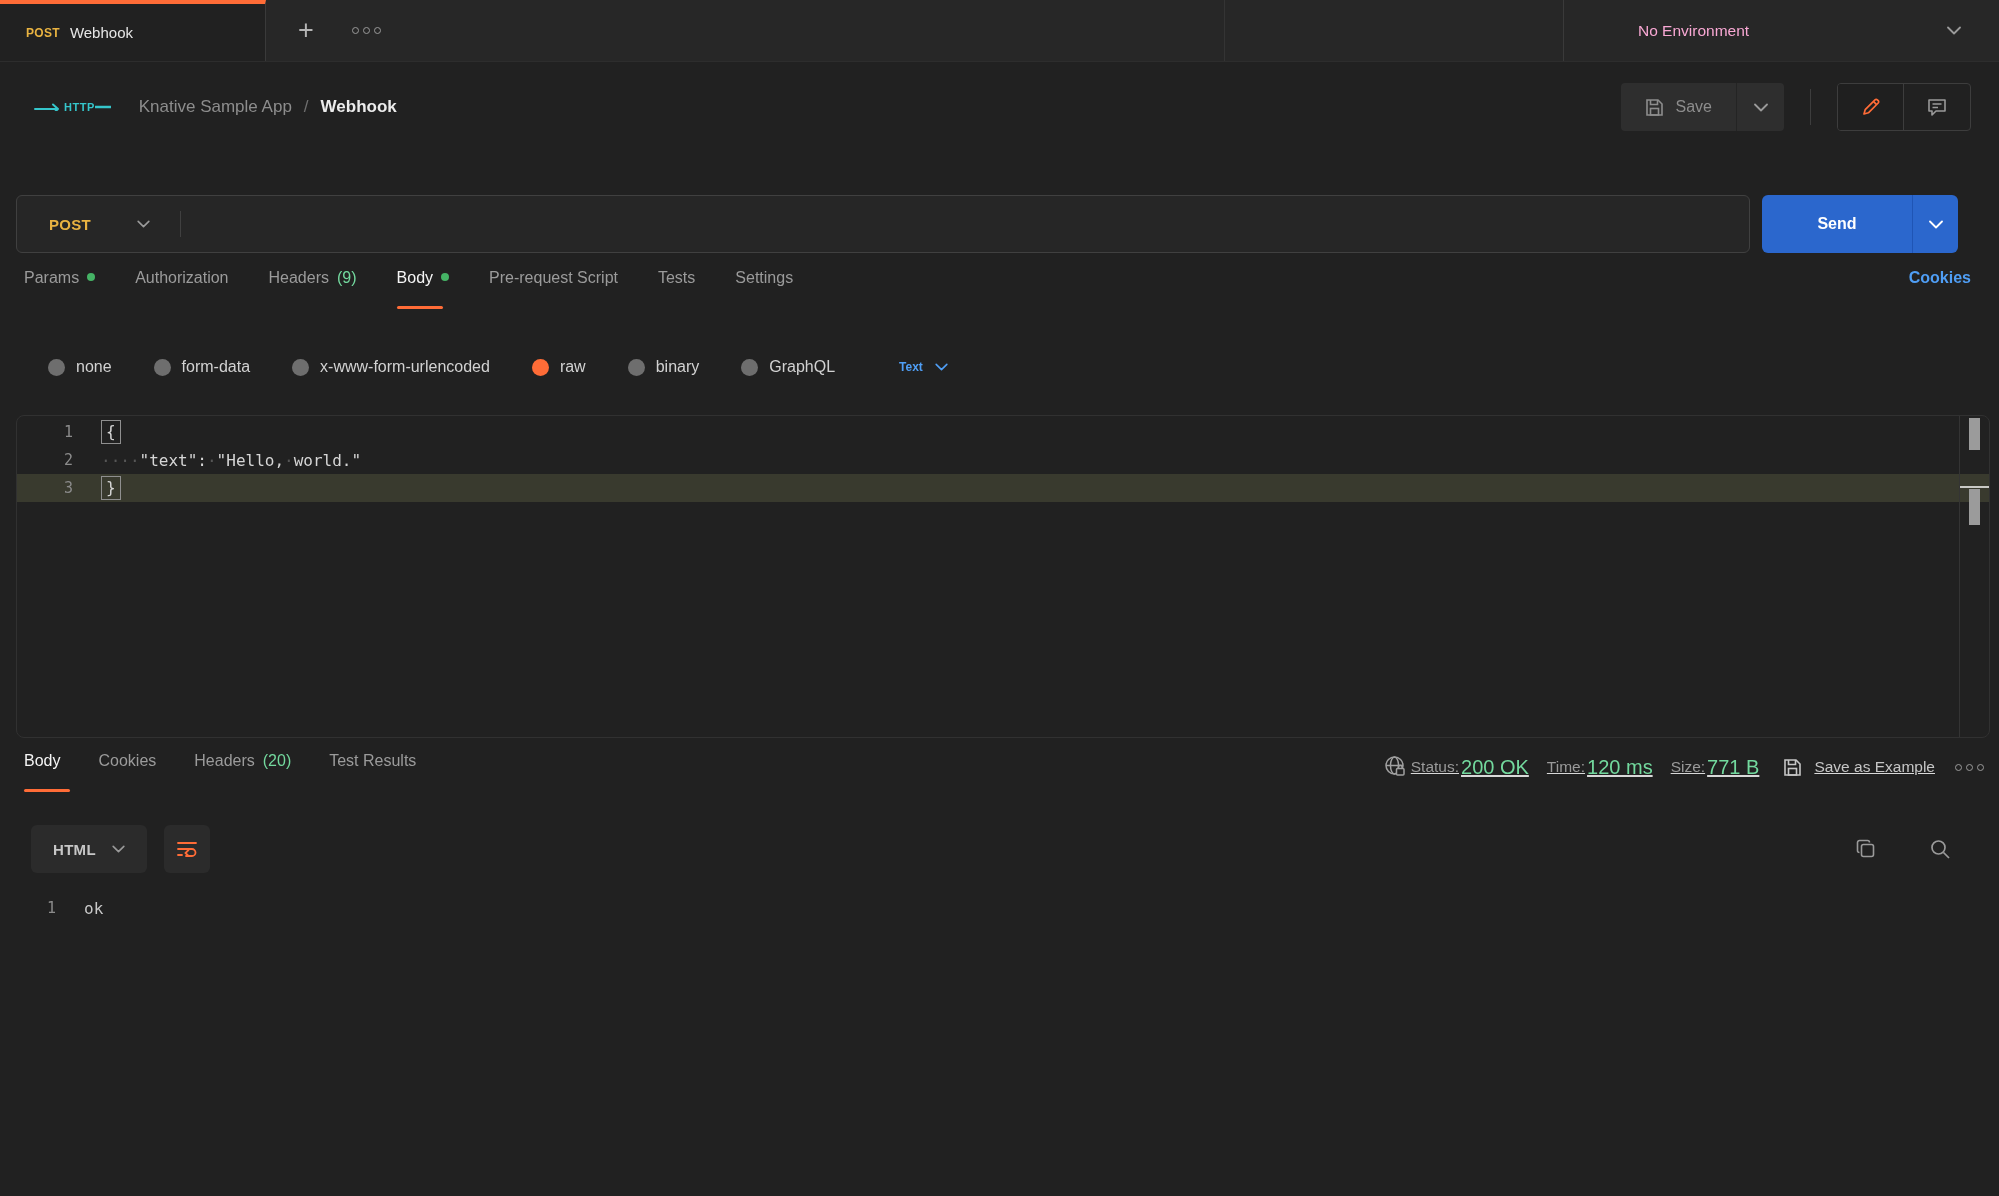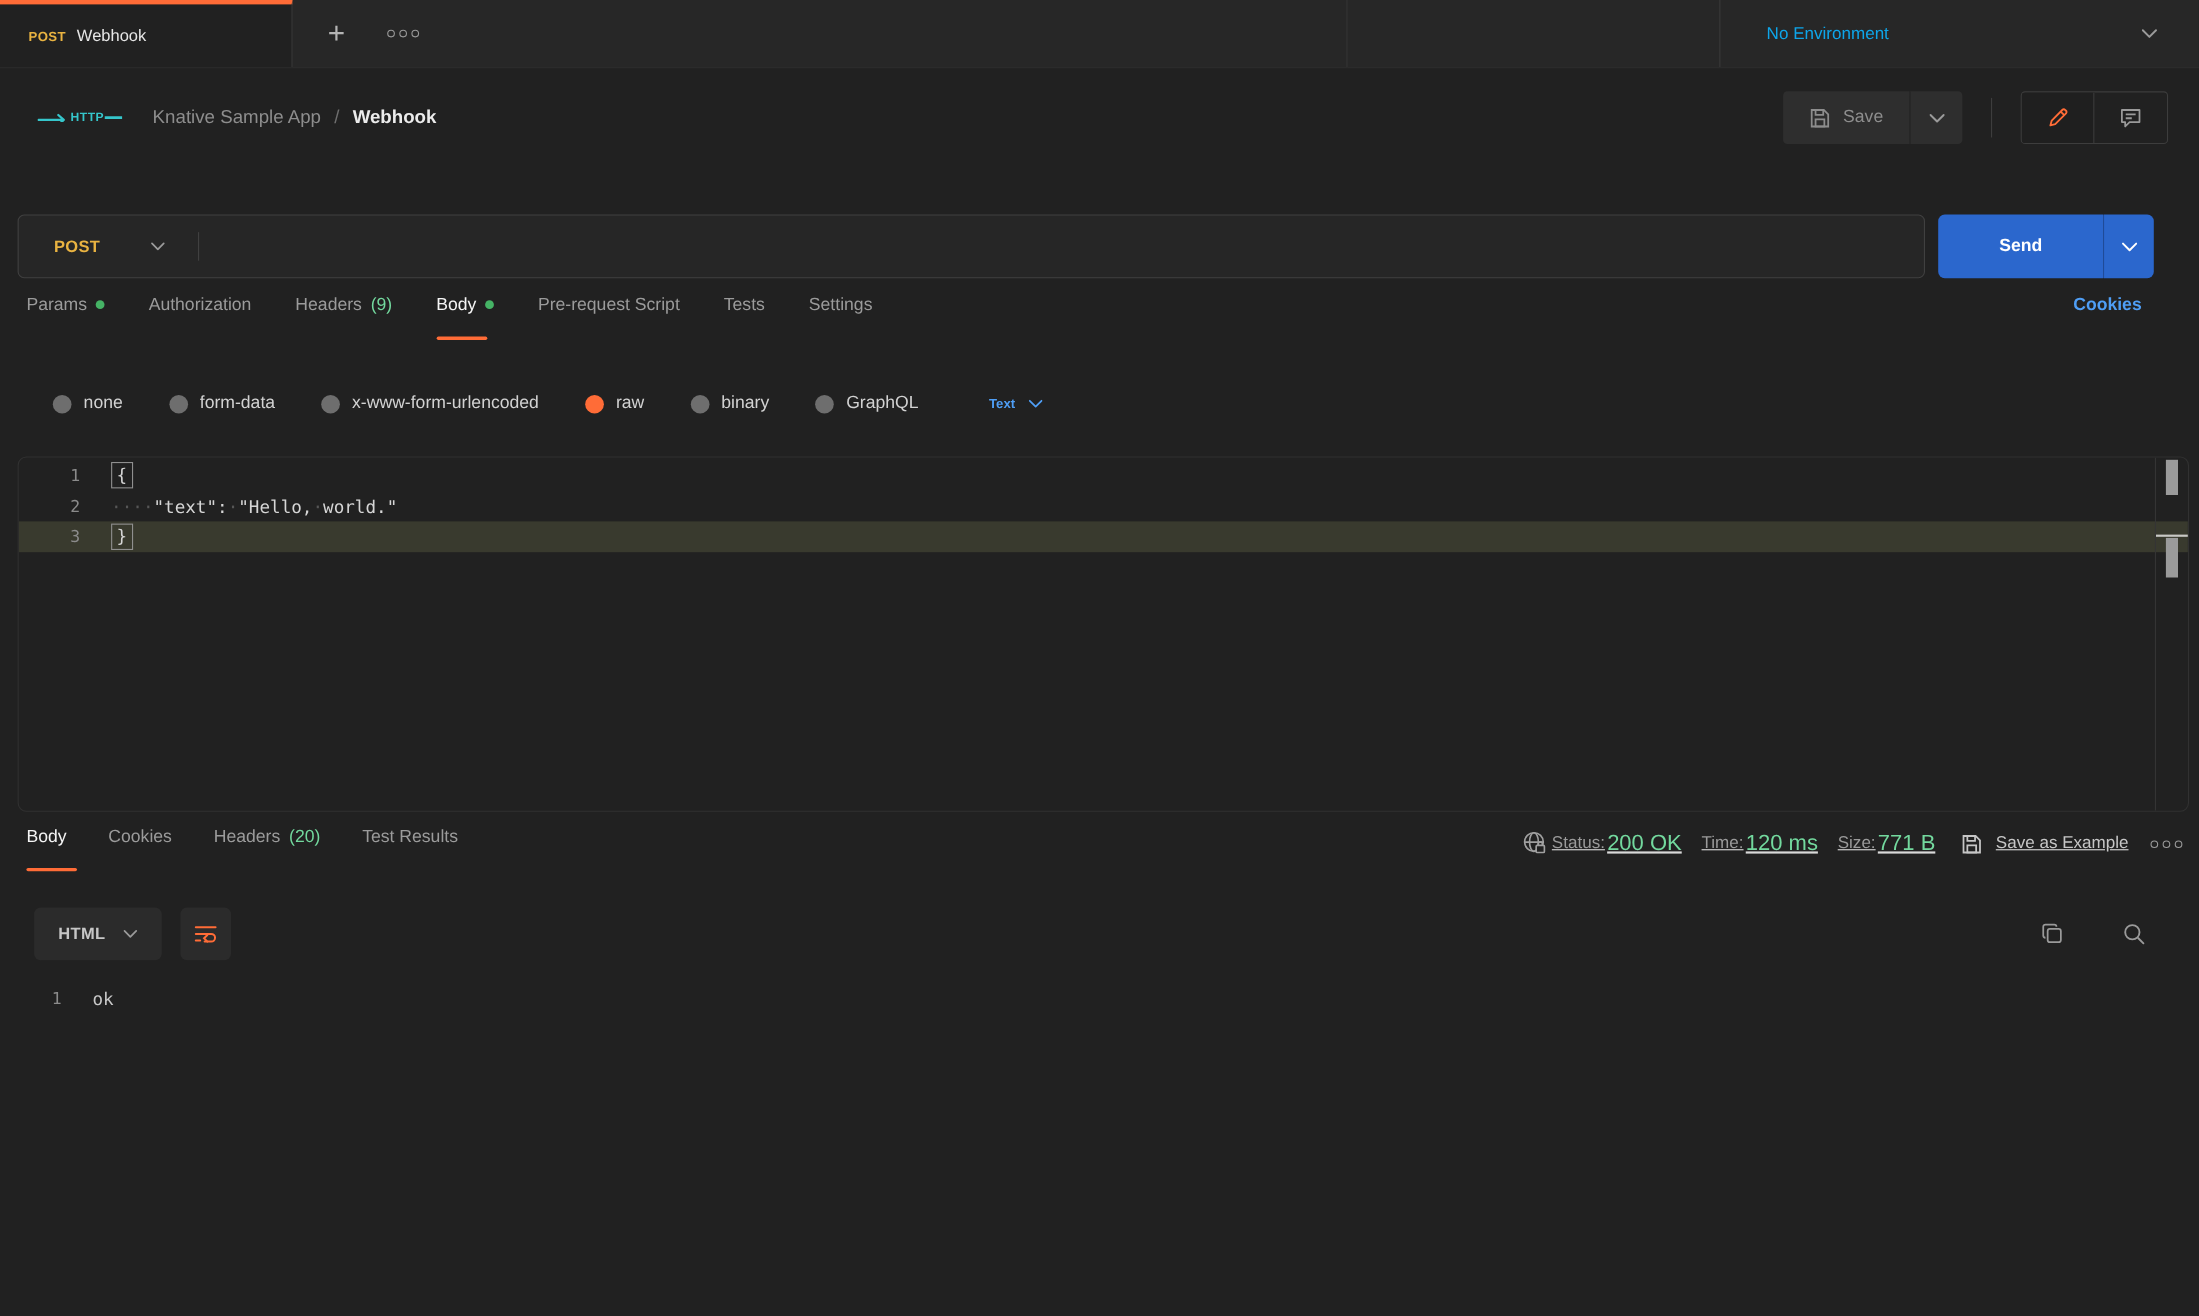--- a/index.html
+++ b/index.html
@@ -20,21 +20,21 @@
   .tab.active{width:266px; background:var(--bg); border-top:4px solid var(--accent); border-right:1px solid var(--border); display:flex; align-items:center; gap:10px; padding:0 26px;}
   .tab-method{color:var(--method-yellow); font-size:12px; font-weight:700; letter-spacing:.3px;}
   .tab-title{color:#e6e6e6; font-size:15px;}
   .tab-actions{display:flex; align-items:center; gap:38px; padding:0 32px;}
   .plus-btn{background:none; border:none; color:#b5b5b5; font-size:27px; font-weight:300; line-height:1; cursor:pointer;}
   .dots-btn{background:none; border:none; display:flex; gap:4px; cursor:pointer; align-items:center;}
   .dots-btn i, .meta-dots i{width:7px; height:7px; border:1.5px solid #9a9a9a; border-radius:50%; display:block;}
   .strip-fill{flex:1; border-right:1px solid #343434;}
   .strip-fill2{width:338px;}
   .env-select{width:436px; border-left:1px solid var(--border); display:flex; align-items:center; justify-content:space-between; padding:0 38px 0 42px; cursor:pointer;}
-  .env-select span{color:#0ea5e9; font-size:15.5px;}
+  .env-select span{color:#f9a8d4; font-size:15.5px;margin-left:32px;}
   .chev{stroke:#9a9a9a; stroke-width:1.8; fill:none; stroke-linecap:round; stroke-linejoin:round;}
 
   
   .header-row{height:90px; display:flex; align-items:center; padding:0 28px 0 34px;}
   .http-badge{display:flex; flex-direction:row; align-items:center; margin-right:26px; color:var(--teal);}
   .http-badge .txt{font-size:11px; font-weight:700; letter-spacing:.5px; line-height:12px;}
   .crumb-collection{color:#8d8d8d; font-size:17px;}
   .crumb-sep{color:var(--txt-faint); font-size:17px; margin:0 12px;}
   .crumb-name{color:var(--txt-bright); font-size:17px; font-weight:600;}
   .header-spacer{flex:1;}
@@ -52,21 +52,21 @@
   .method-select{display:flex; align-items:center; gap:46px; padding:0 30px 0 32px; cursor:pointer;}
   .method-select .m{color:var(--method-yellow); font-size:15px; font-weight:700; letter-spacing:.3px;}
   .url-sep{width:1px; height:26px; background:#404040;}
   .url-input{flex:1; background:transparent; border:none; outline:none; color:#d6d6d6; font-size:15.5px; padding:0 18px 0 22px; font-family:"Liberation Sans", sans-serif;}
   .send-group{display:flex;}
   .send-btn{width:150px; background:var(--send-blue); color:#fff; border:none; border-radius:6px 0 0 6px; font-size:16px; font-weight:600; cursor:pointer;}
   .send-caret{width:46px; background:var(--send-blue); border:none; border-left:1px solid #1f55b5; border-radius:0 6px 6px 0; display:flex; align-items:center; justify-content:center; cursor:pointer;}
   .send-caret .chev{stroke:#fff;}
 
   
-  .req-tabs{display:flex; align-items:flex-start; gap:40px; padding:16px 52px 0 24px; height:66px;}
+  .req-tabs{display:flex; align-items:flex-start; gap:40px; padding:16px 28px 0 24px; height:66px;}
   .rtab{position:relative; display:flex; align-items:center; gap:8px; color:#9b9b9b; font-size:16px; padding-bottom:22px; cursor:pointer;}
   .rtab .badge{color:var(--green);}
   .rtab .gdot{width:8px; height:8px; border-radius:50%; background:var(--dot-green); margin-top:-2px;}
   .rtab.active{color:#f5f5f5;}
   .rtab.active::after{content:""; position:absolute; left:0; bottom:0; width:46px; height:3px; background:var(--accent); border-radius:2px;}
   .cookies-link{margin-left:auto; color:var(--link-blue); font-weight:600; font-size:16px; cursor:pointer;}
 
   
   .body-type-row{display:flex; align-items:center; gap:42px; padding-left:48px; height:44px; margin-top:26px;}
   .bt-opt{display:flex; align-items:center; gap:11px; color:#d2d2d2; font-size:16px; cursor:pointer;}

